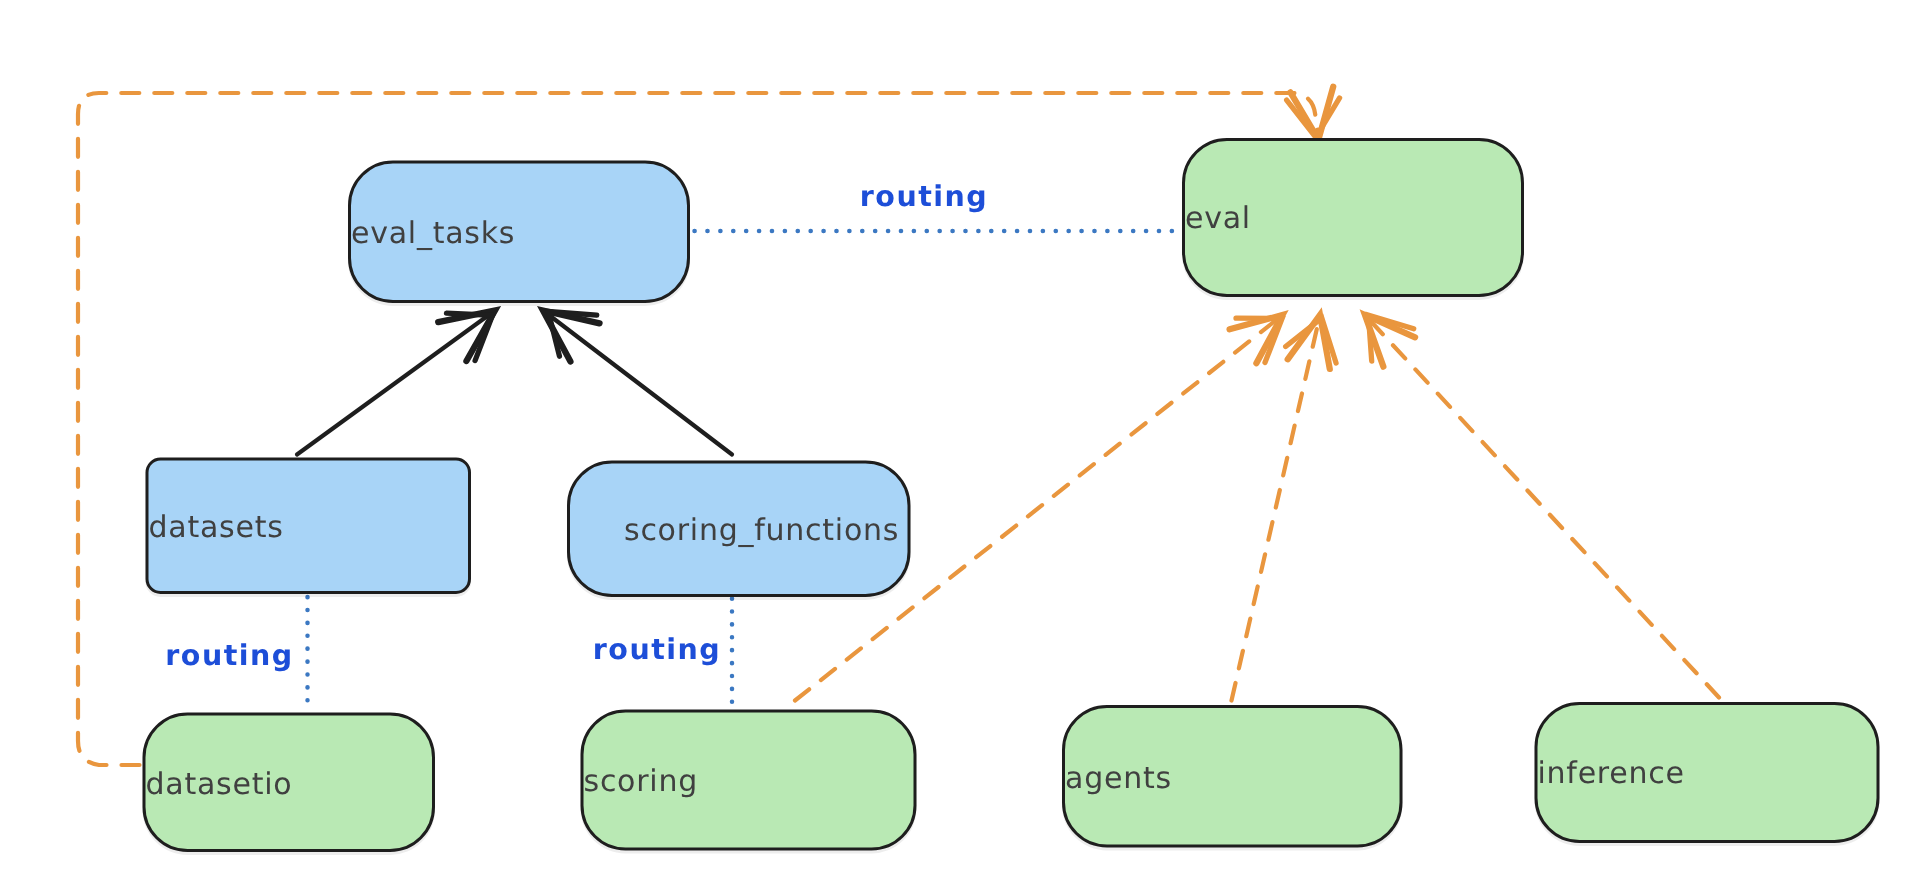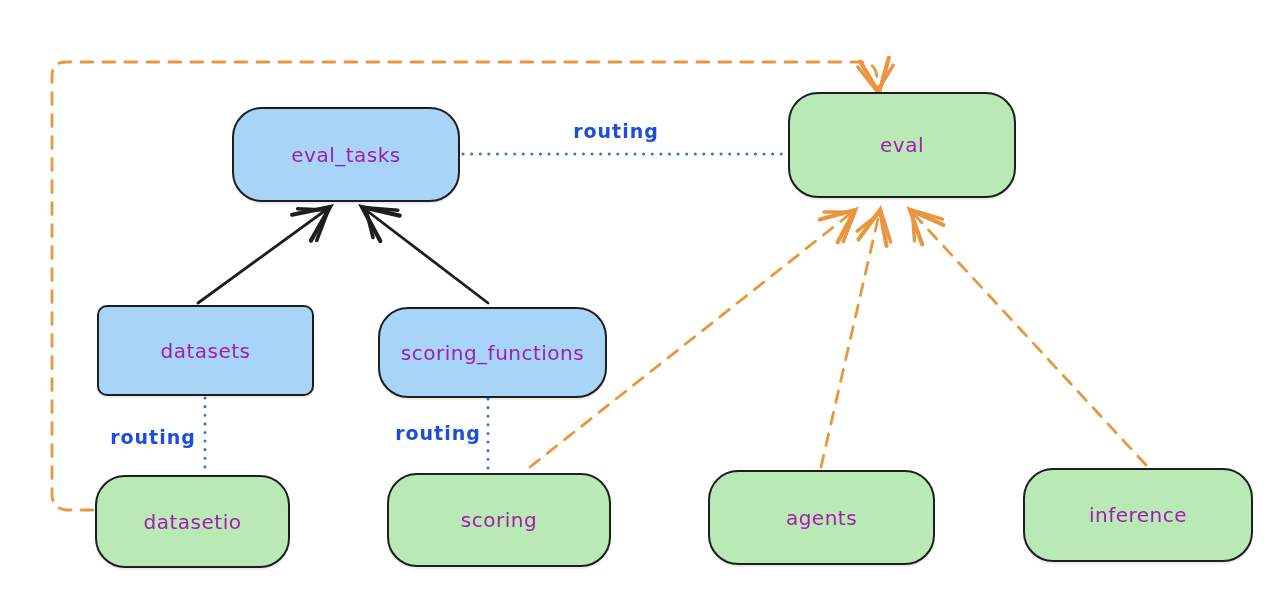--- a/index.html
+++ b/index.html
@@ -17,22 +17,22 @@
     z-index: 1;
   }
   .node {
     position: absolute;
     z-index: 2;
     box-sizing: border-box;
     border: 2.5px solid #1e1e1e;
     border-radius: 30px;
     display: flex;
     align-items: center;
-    justify-content: center;
-    color: #a21caf;
+    justify-content: flex-start;
+    color: #404040;
     font-size: 20px;
     letter-spacing: 0.5px;
     box-shadow: 0 2px 0 rgba(30,30,30,0.08);
   }
   .node.api   { background: #a8d4f7; }
   .node.provider { background: #b9e9b4; }
   .edge-label {
     position: absolute;
     z-index: 3;
     transform: translate(-50%, -50%);
@@ -79,21 +79,21 @@
   </div>
 
   <div class="node provider" style="left:788px; top:92px; width:228px; height:106px;">
     <span>eval</span>
   </div>
 
   <div class="node api" style="left:97px; top:305px; width:217px; height:91px;border-radius:10px;">
     <span>datasets</span>
   </div>
 
-  <div class="node api" style="left:378px; top:307px; width:229px; height:91px;">
+  <div class="node api" style="left:378px; top:307px; width:229px; height:91px;padding-left:36px;">
     <span>scoring_functions</span>
   </div>
 
   <div class="node provider" style="left:95px; top:475px; width:195px; height:93px;">
     <span>datasetio</span>
   </div>
 
   <div class="node provider" style="left:387px; top:473px; width:224px; height:94px;">
     <span>scoring</span>
   </div>

